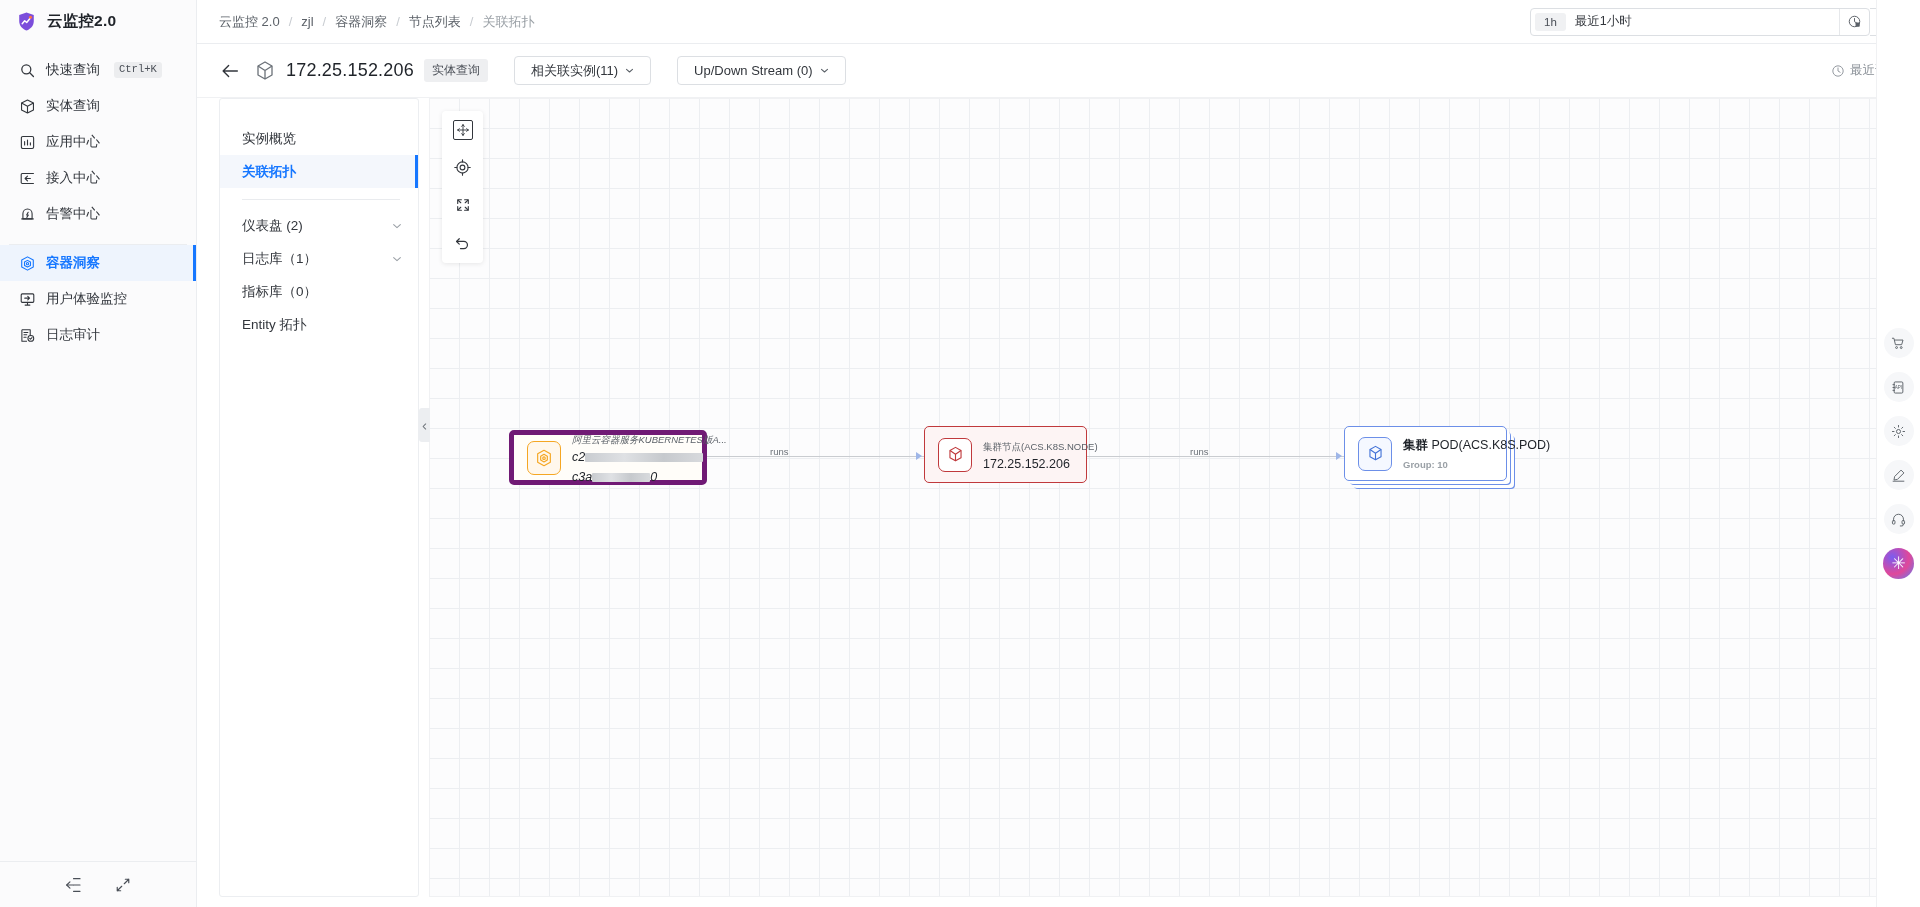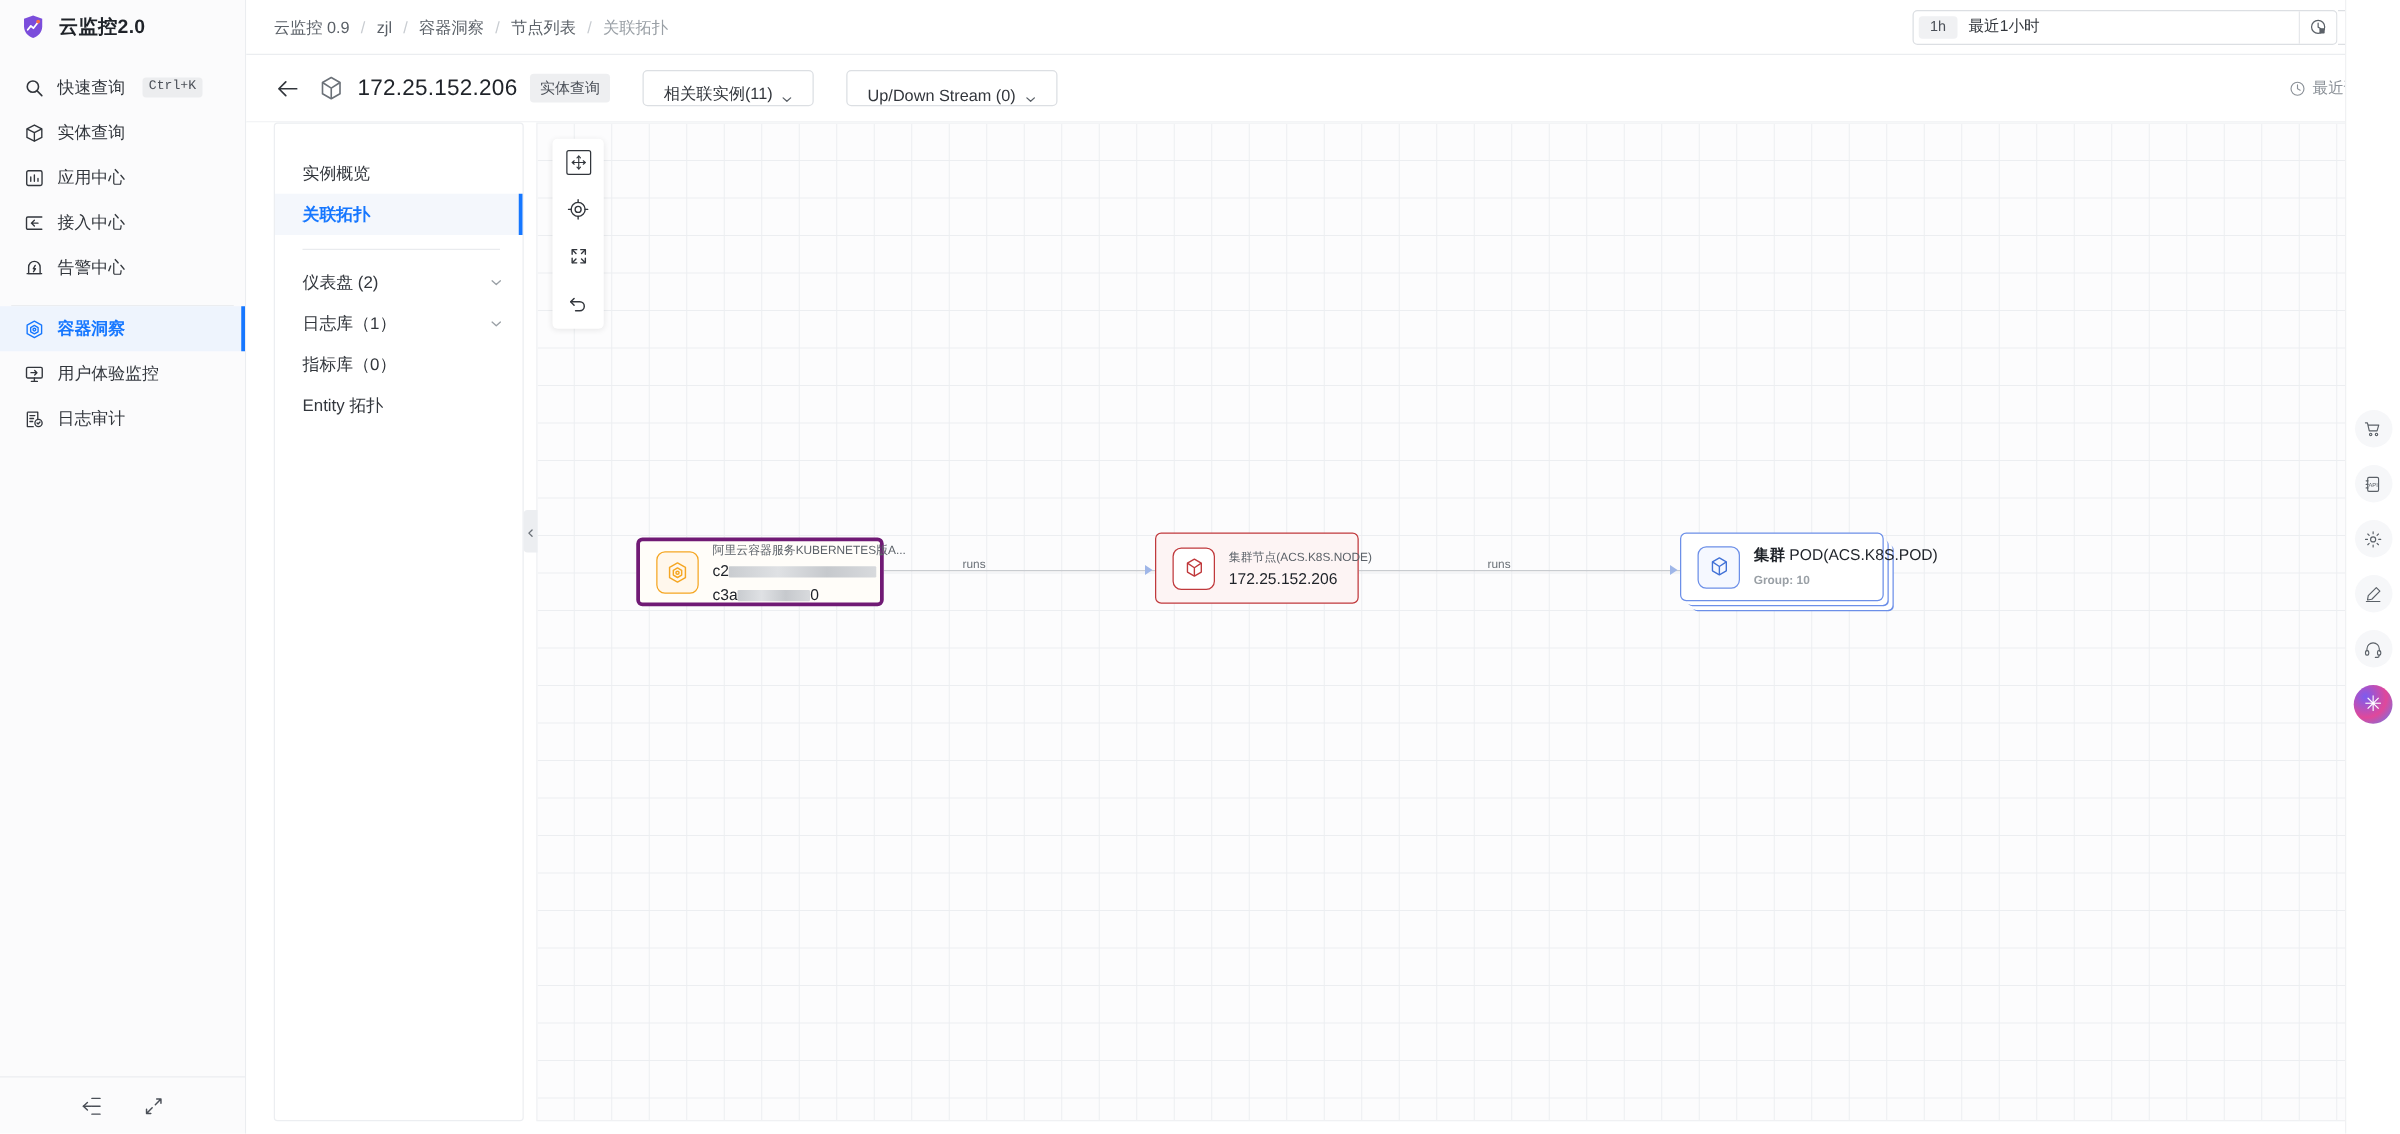--- a/index.html
+++ b/index.html
@@ -108,21 +108,21 @@
     width: 24px; height: 24px; margin-right: 9px; color: #5b6168;
   }
   .head-title { font-size: 18px; font-weight: 500; color: #1f2329; letter-spacing: .2px; }
   .head-tag {
     margin-left: 10px; background: #eeeff1; color: #4a4f57;
     font-size: 12px; padding: 3px 8px; border-radius: 3px;
   }
   .head-btn {
     margin-left: 26px; height: 29px;
     border: 1px solid #dcdfe3; border-radius: 4px; background: #fff;
-    display: inline-flex; align-items: flex-end; justify-content: center; gap: 7px;
+    display: inline-flex; align-items: center; justify-content: center; gap: 7px;
     padding: 0 16px; font-size: 13px; color: #32363c; cursor: pointer;
   }
   .head-btn .cv { width: 9px; height: 9px; }
   .head-right {
     margin-left: auto; display: flex; align-items: center; gap: 5px;
     font-size: 12.5px; color: #8a9097; cursor: pointer;
   }
   .head-right .ic { width: 14px; height: 14px; }
 
   
@@ -196,21 +196,21 @@
   }
   .node .ntext { min-width: 0; padding-right: 10px; }
   .node .nsub { font-size: 9.5px; line-height: 1.5; color: #5b6168; white-space: nowrap; }
   .node .nmain { font-size: 12.5px; line-height: 1.5; color: #1f2329; white-space: nowrap; }
   .node .nmain b { font-weight: 700; }
   .node .nmeta { font-size: 9.5px; color: #9aa0a6; line-height: 1.5; font-weight: bold; }
 
   
   #node-acs {
     left: 79px; top: 331px; width: 198px; height: 55px;
-    border: 3px solid #701a75; background: #fffdf9;
+    border: 5px solid #701a75; background: #fffdf9; font-style: italic;
   }
   #node-acs .nic { border: 1.5px solid #f5a623; background: #fff7ec; color: #f5a623; }
   .redact {
     display: inline-block; height: 9px; border-radius: 1px;
     background: linear-gradient(90deg,#c9ccd0,#dfe1e4,#c6c9cd,#d8dadd);
     vertical-align: middle; filter: blur(.6px);
   }
   
   #node-host {
     left: 494px; top: 327px; width: 163px; height: 57px;
@@ -383,21 +383,21 @@
           <path d="M11.4 8.6l5-5M16.4 7.4V3.6h-3.8" stroke-linecap="round" stroke-linejoin="round"></path>
         </svg>
       </span>
     </div>
   </aside>
 
   <div class="main">
 
     <div class="topbar">
       <div class="crumbs">
-        <span class="cr">云监控 0.9</span>
+        <span class="cr">云监控 2.0</span>
         <span class="sep">/</span>
         <span class="cr">zjl</span>
         <span class="sep">/</span>
         <span class="cr">容器洞察</span>
         <span class="sep">/</span>
         <span class="cr">节点列表</span>
         <span class="sep">/</span>
         <span class="cr last">关联拓扑</span>
       </div>
 

